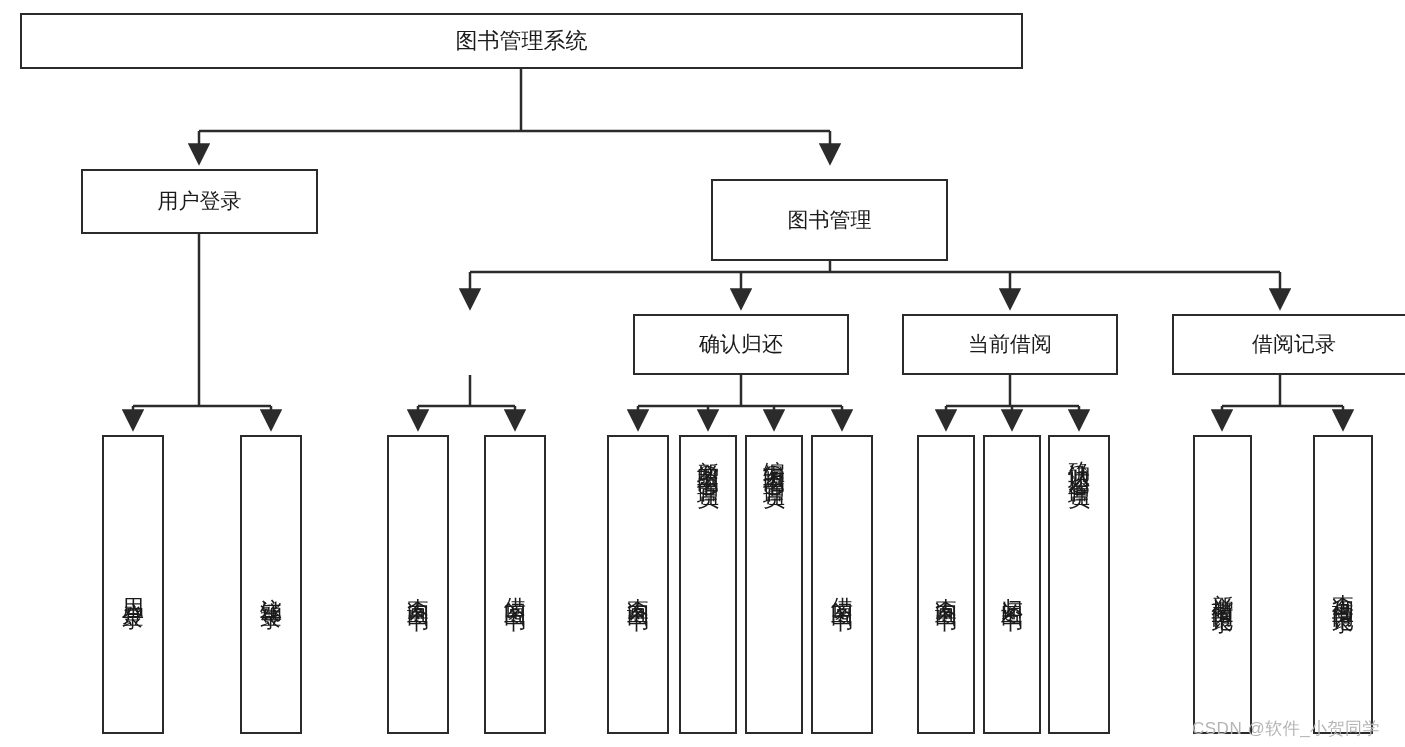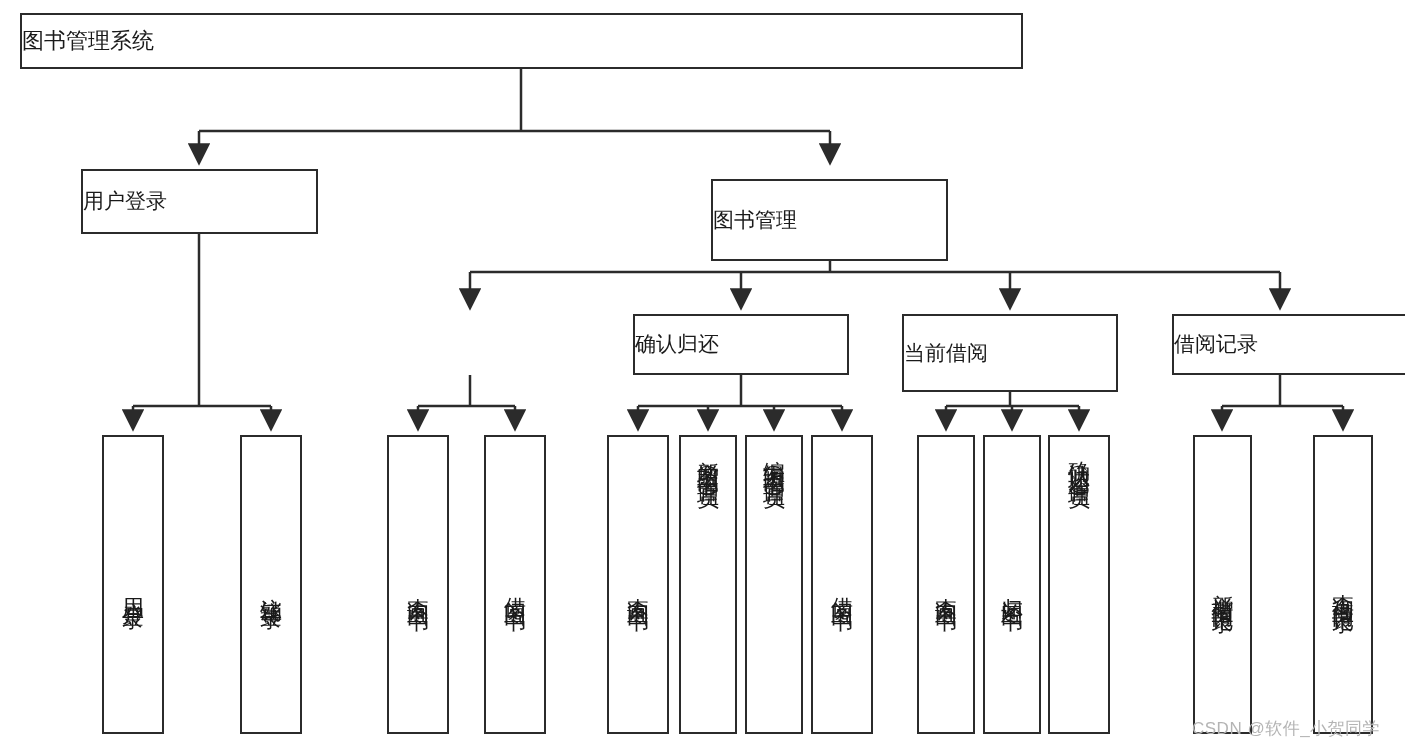--- a/index.html
+++ b/index.html
@@ -25,20 +25,21 @@
     height: 747px;
     pointer-events: none;
   }
   .node {
     position: absolute;
     box-sizing: border-box;
     background: #ffffff;
     border: 2.5px solid #2b2b2b;
     display: flex;
     align-items: center;
+    justify-content: center;
     color: #1a1a1a;
   }
   .node .label {
     display: block;
     text-align: center;
     line-height: 1.18;
     white-space: nowrap;
   }
   .horiz .label {
     font-size: 21px;
@@ -131,21 +132,21 @@
   <div class="node horiz" style="left:81px; top:169px; width:237px; height:65px;">
     <span class="label">用户登录</span>
   </div>
   <div class="node horiz" style="left:711px; top:179px; width:237px; height:82px;">
     <span class="label">图书管理</span>
   </div>
 
   <div class="node horiz" style="left:633px; top:314px; width:216px; height:61px;">
     <span class="label">确认归还</span>
   </div>
-  <div class="node horiz" style="left:902px; top:314px; width:216px; height:78px;">
+  <div class="node horiz" style="left:902px; top:314px; width:216px; height:61px;">
     <span class="label">当前借阅</span>
   </div>
   <div class="node horiz" style="left:1172px; top:314px; width:244px; height:61px;">
     <span class="label">借阅记录</span>
   </div>
 
   <div class="node vert mid" style="left:102px; top:435px; width:62px; height:299px;">
     <span class="label">用户登录</span>
   </div>
   <div class="node vert mid" style="left:240px; top:435px; width:62px; height:299px;">

